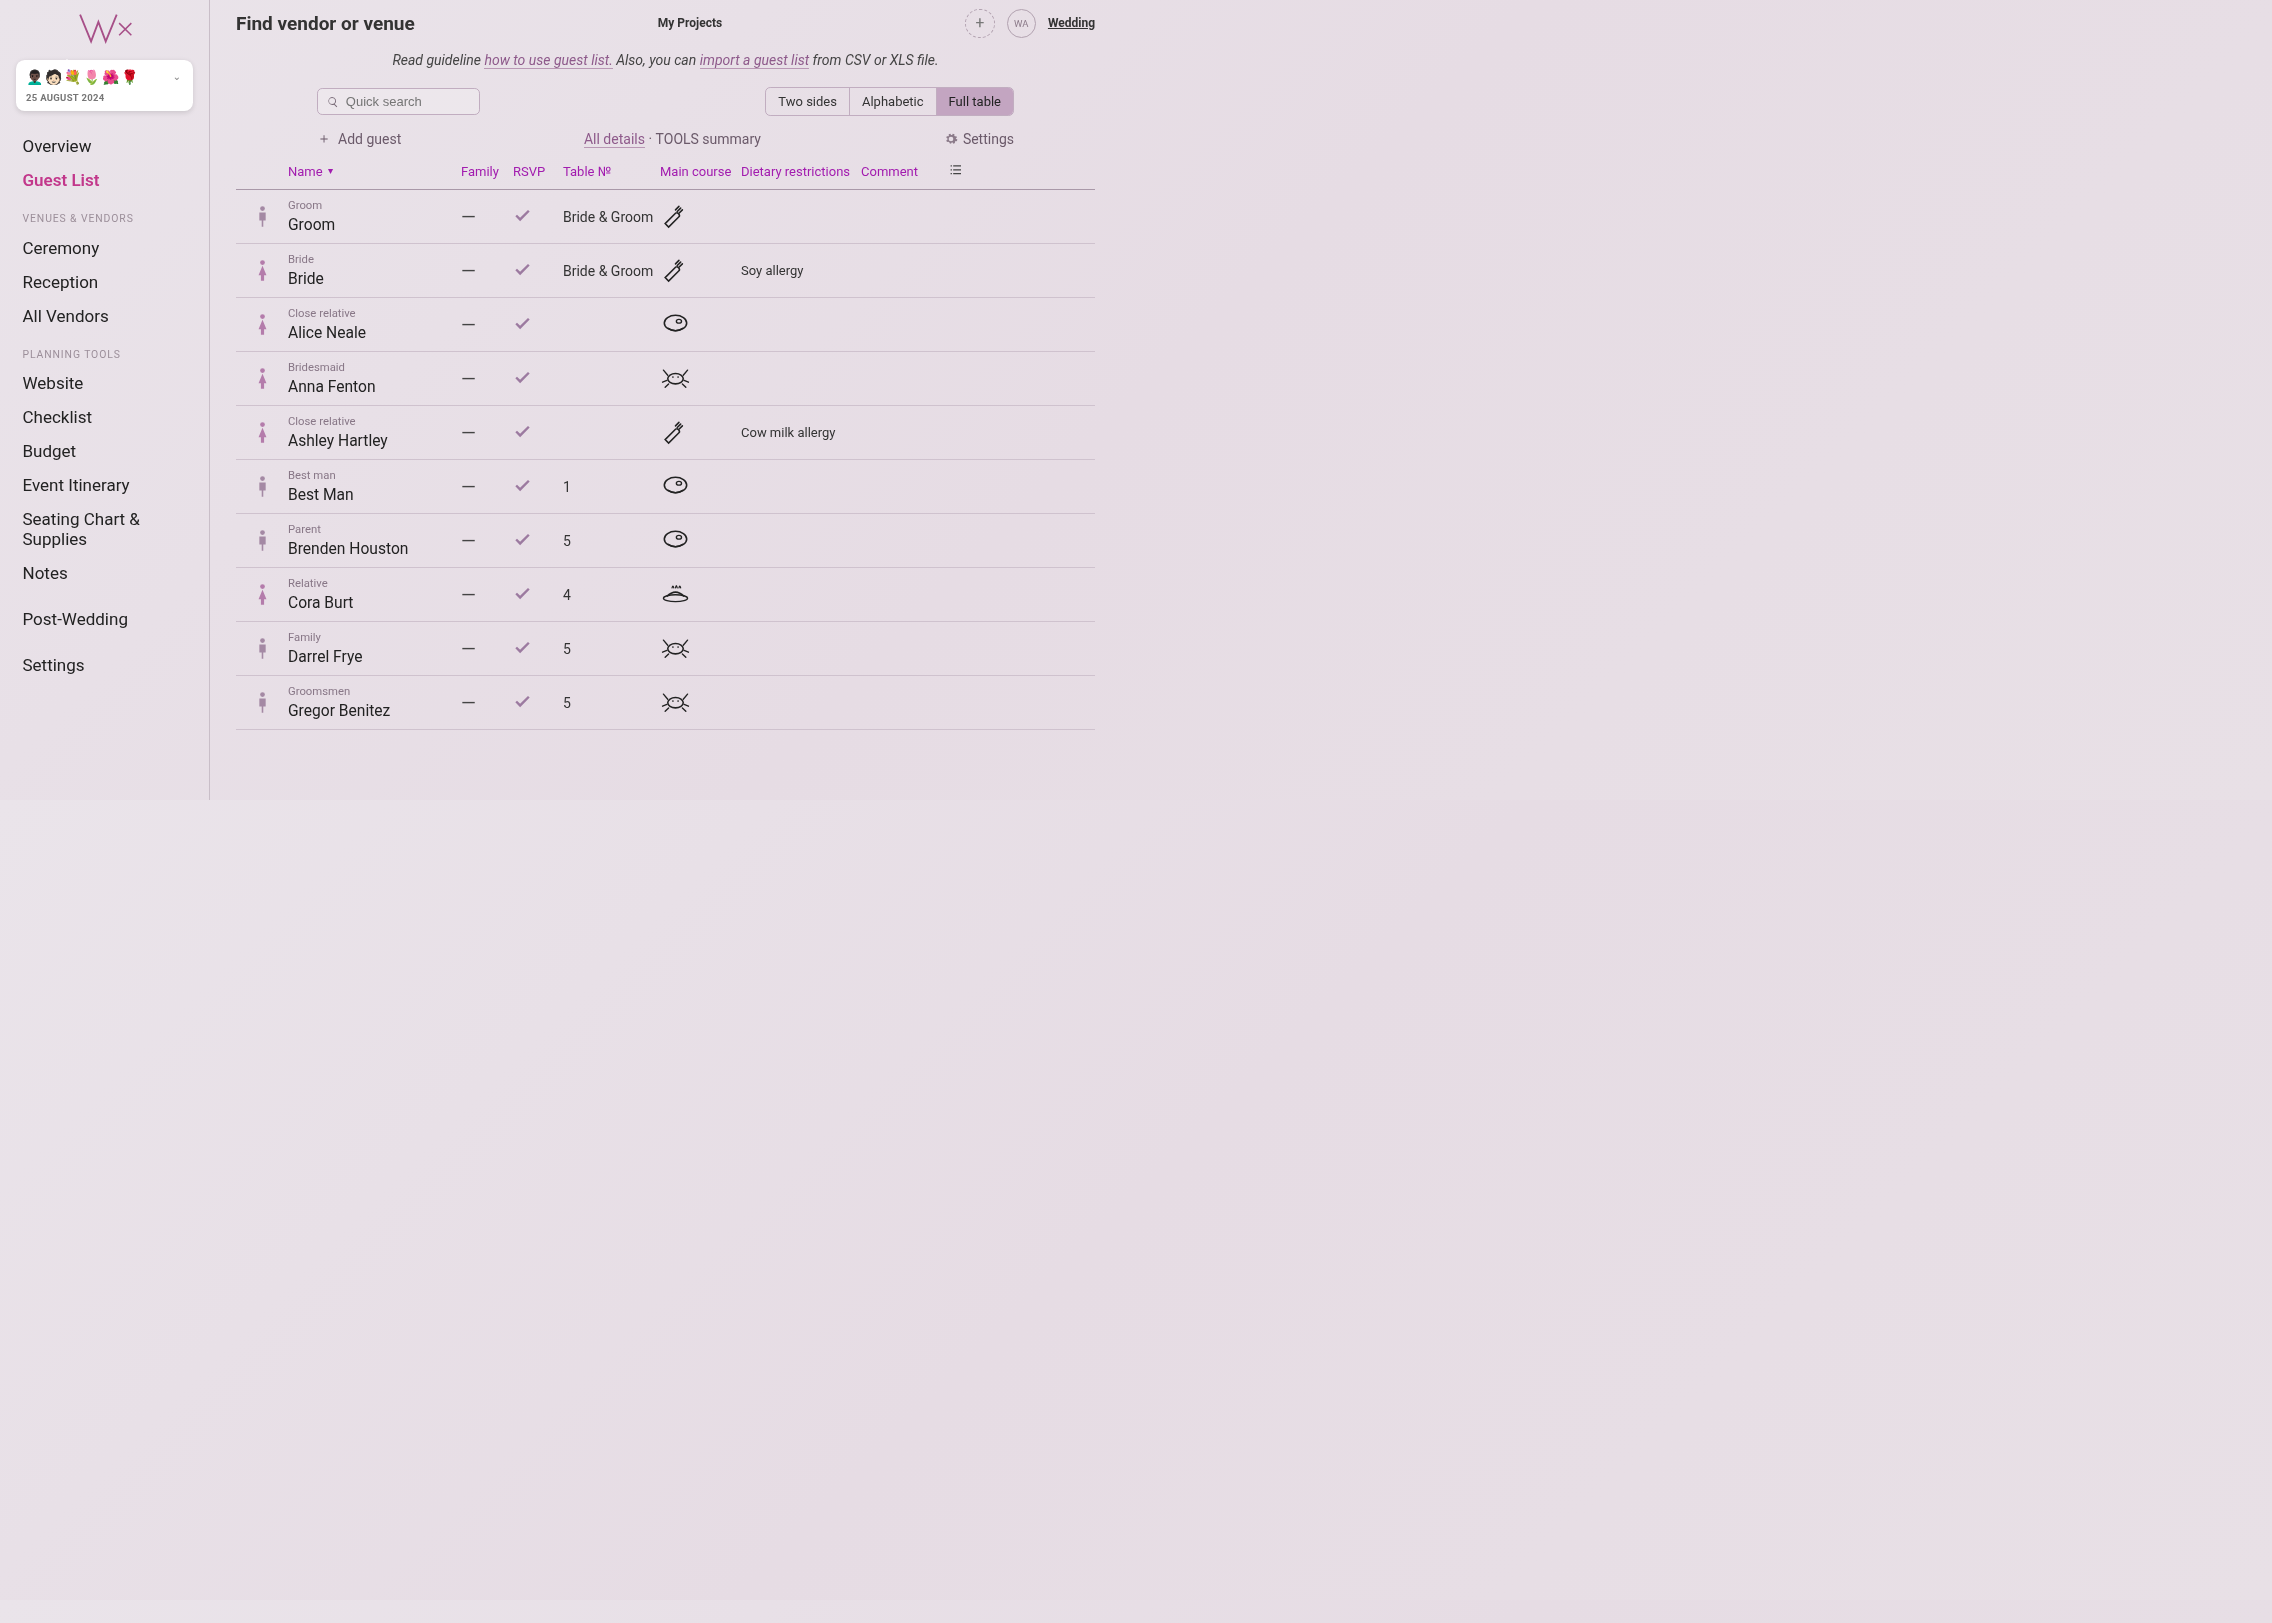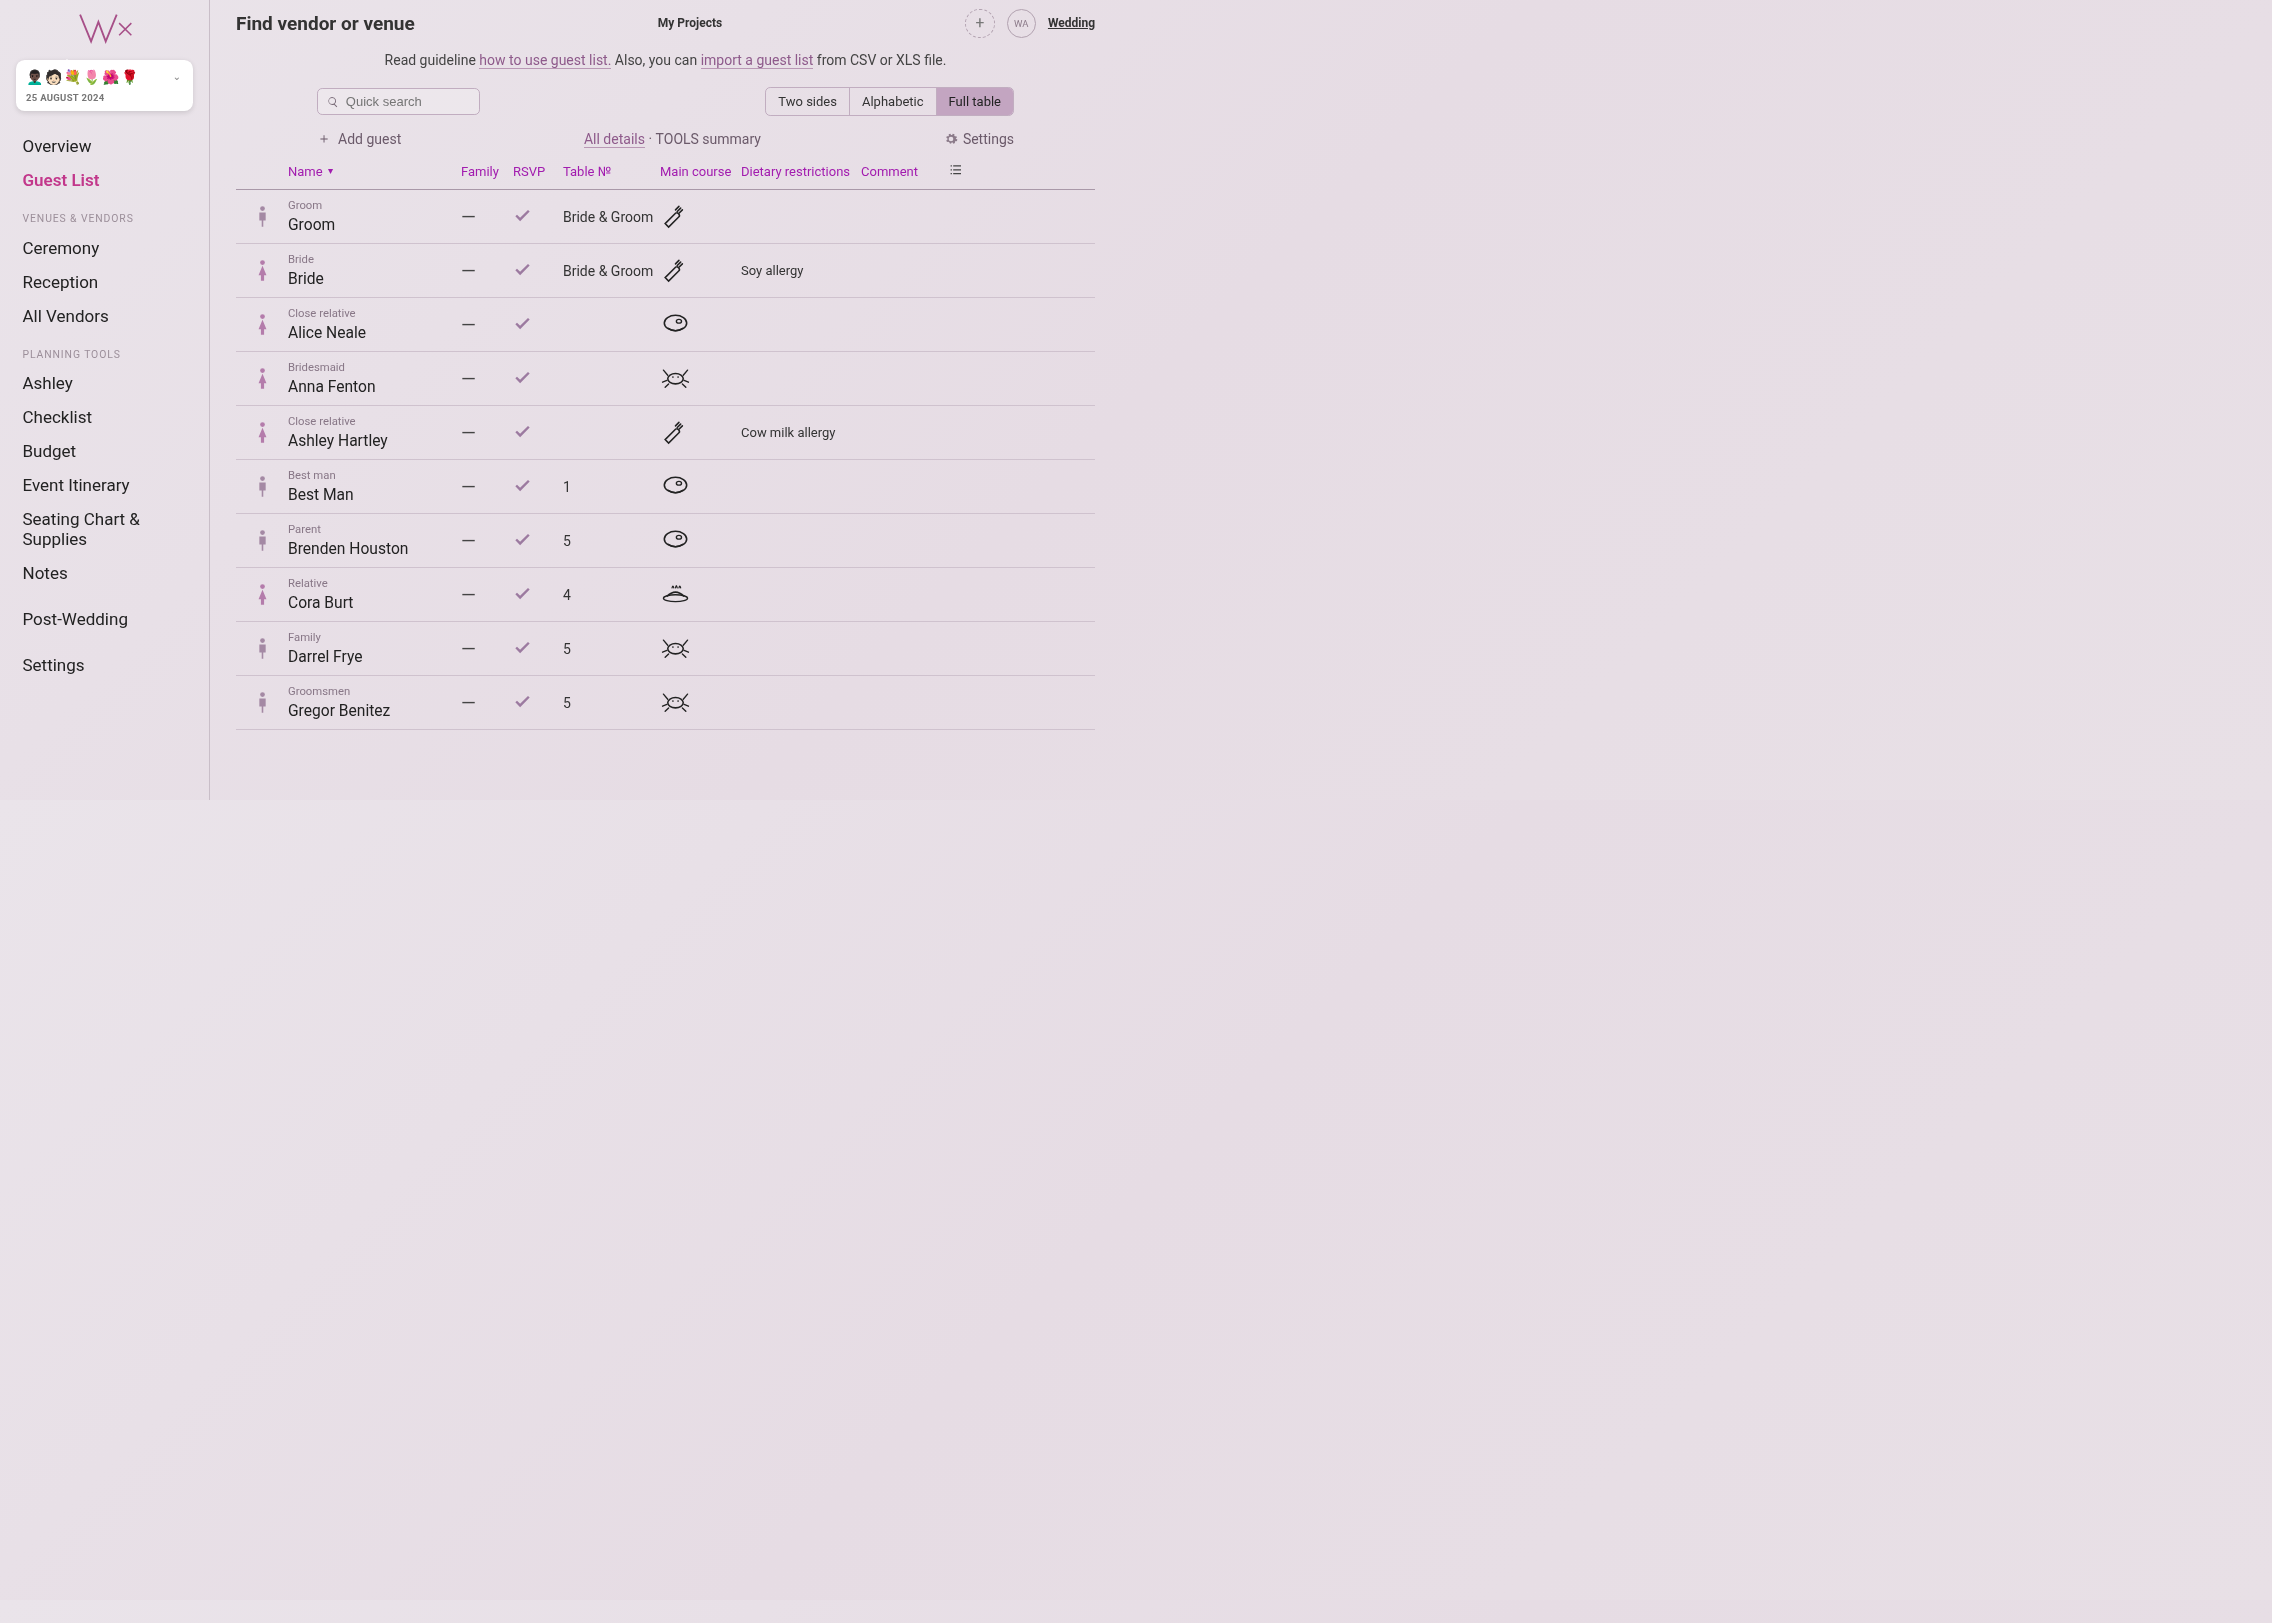--- a/index.html
+++ b/index.html
@@ -20,21 +20,21 @@
 .main { flex: 1; padding: 8.7px 26px 0; overflow: hidden; }
 .topbar { display: flex; align-items: center; justify-content: space-between; padding: 0 0 14px; }
 .top-left { font-size: 19px; font-weight: 700; cursor: pointer; }
 .top-center { font-size: 12px; font-weight: 700; cursor: pointer; }
 .top-right { display: flex; align-items: center; gap: 12px; }
 .circle { width: 29.4px; height: 29.4px; border-radius: 50%; border: 1.3px solid #b2a2b0; display: flex; align-items: center; justify-content: center; cursor: pointer; font-size: 15.6px; color: #777; }
 .circle.dashed { border: 1.3px dashed #b2a2b0; }
 .wa-mono { font-size: 9.5px; color: #8b7a89; }
 .top-name { font-size: 12px; font-weight: 700; text-decoration: underline; }
 .page-title { text-align: center; font-size: 26px; font-weight: 500; margin-bottom: 15.6px; }
-.guideline { text-align: center; font-size: 14px; color: #444; margin-bottom: 19px; }
+.guideline { text-align: center; font-size: 14px; color: #444; margin-bottom: 19px; font-style: italic; }
 .guideline a { color: #8e5a8b; text-decoration: none; border-bottom: 0.9px solid #b998b5; cursor: pointer; }
 .controls { display: flex; align-items: center; justify-content: space-between; padding: 0 81px 0 81px; }
 .search-box { display: flex; align-items: center; border: 0.9px solid #c1adc0; border-radius: 5.2px; padding: 5.2px 8.7px; width: 163px; background: rgba(255,255,255,0.2); }
 .search-box svg { width: 14px; height: 14px; fill: #7a6c79; margin-right: 7px; }
 .search-box input { border: none; background: transparent; outline: none; font-size: 13px; color: #555; width: 100%; }
 .view-toggle { display: flex; border: 0.9px solid #c1adc0; border-radius: 5.2px; overflow: hidden; }
 .view-btn { padding: 6px 12px; font-size: 13px; cursor: pointer; border-right: 0.9px solid #c1adc0; }
 .view-btn:last-child { border-right: none; }
 .view-btn.active { background: #c3a5c1; color: #222; text-align: center; }
 .actions-row { display: flex; align-items: center; justify-content: space-between; padding: 14px 81px 8.7px 81px; }
@@ -81,21 +81,21 @@
       <div class="proj-date">25 AUGUST 2024</div>
     </div>
     <nav class="nav">
       <a class="nav-item">Overview</a>
       <a class="nav-item active">Guest List</a>
       <div class="nav-header">VENUES &amp; VENDORS</div>
       <a class="nav-item">Ceremony</a>
       <a class="nav-item">Reception</a>
       <a class="nav-item">All Vendors</a>
       <div class="nav-header">PLANNING TOOLS</div>
-      <a class="nav-item">Ashley</a>
+      <a class="nav-item">Website</a>
       <a class="nav-item">Checklist</a>
       <a class="nav-item">Budget</a>
       <a class="nav-item">Event Itinerary</a>
       <a class="nav-item">Seating Chart &amp; Supplies</a>
       <a class="nav-item">Notes</a>
       <div style="height:12px"></div>
       <a class="nav-item">Post-Wedding</a>
       <div style="height:12px"></div>
       <a class="nav-item">Settings</a>
     </nav>

